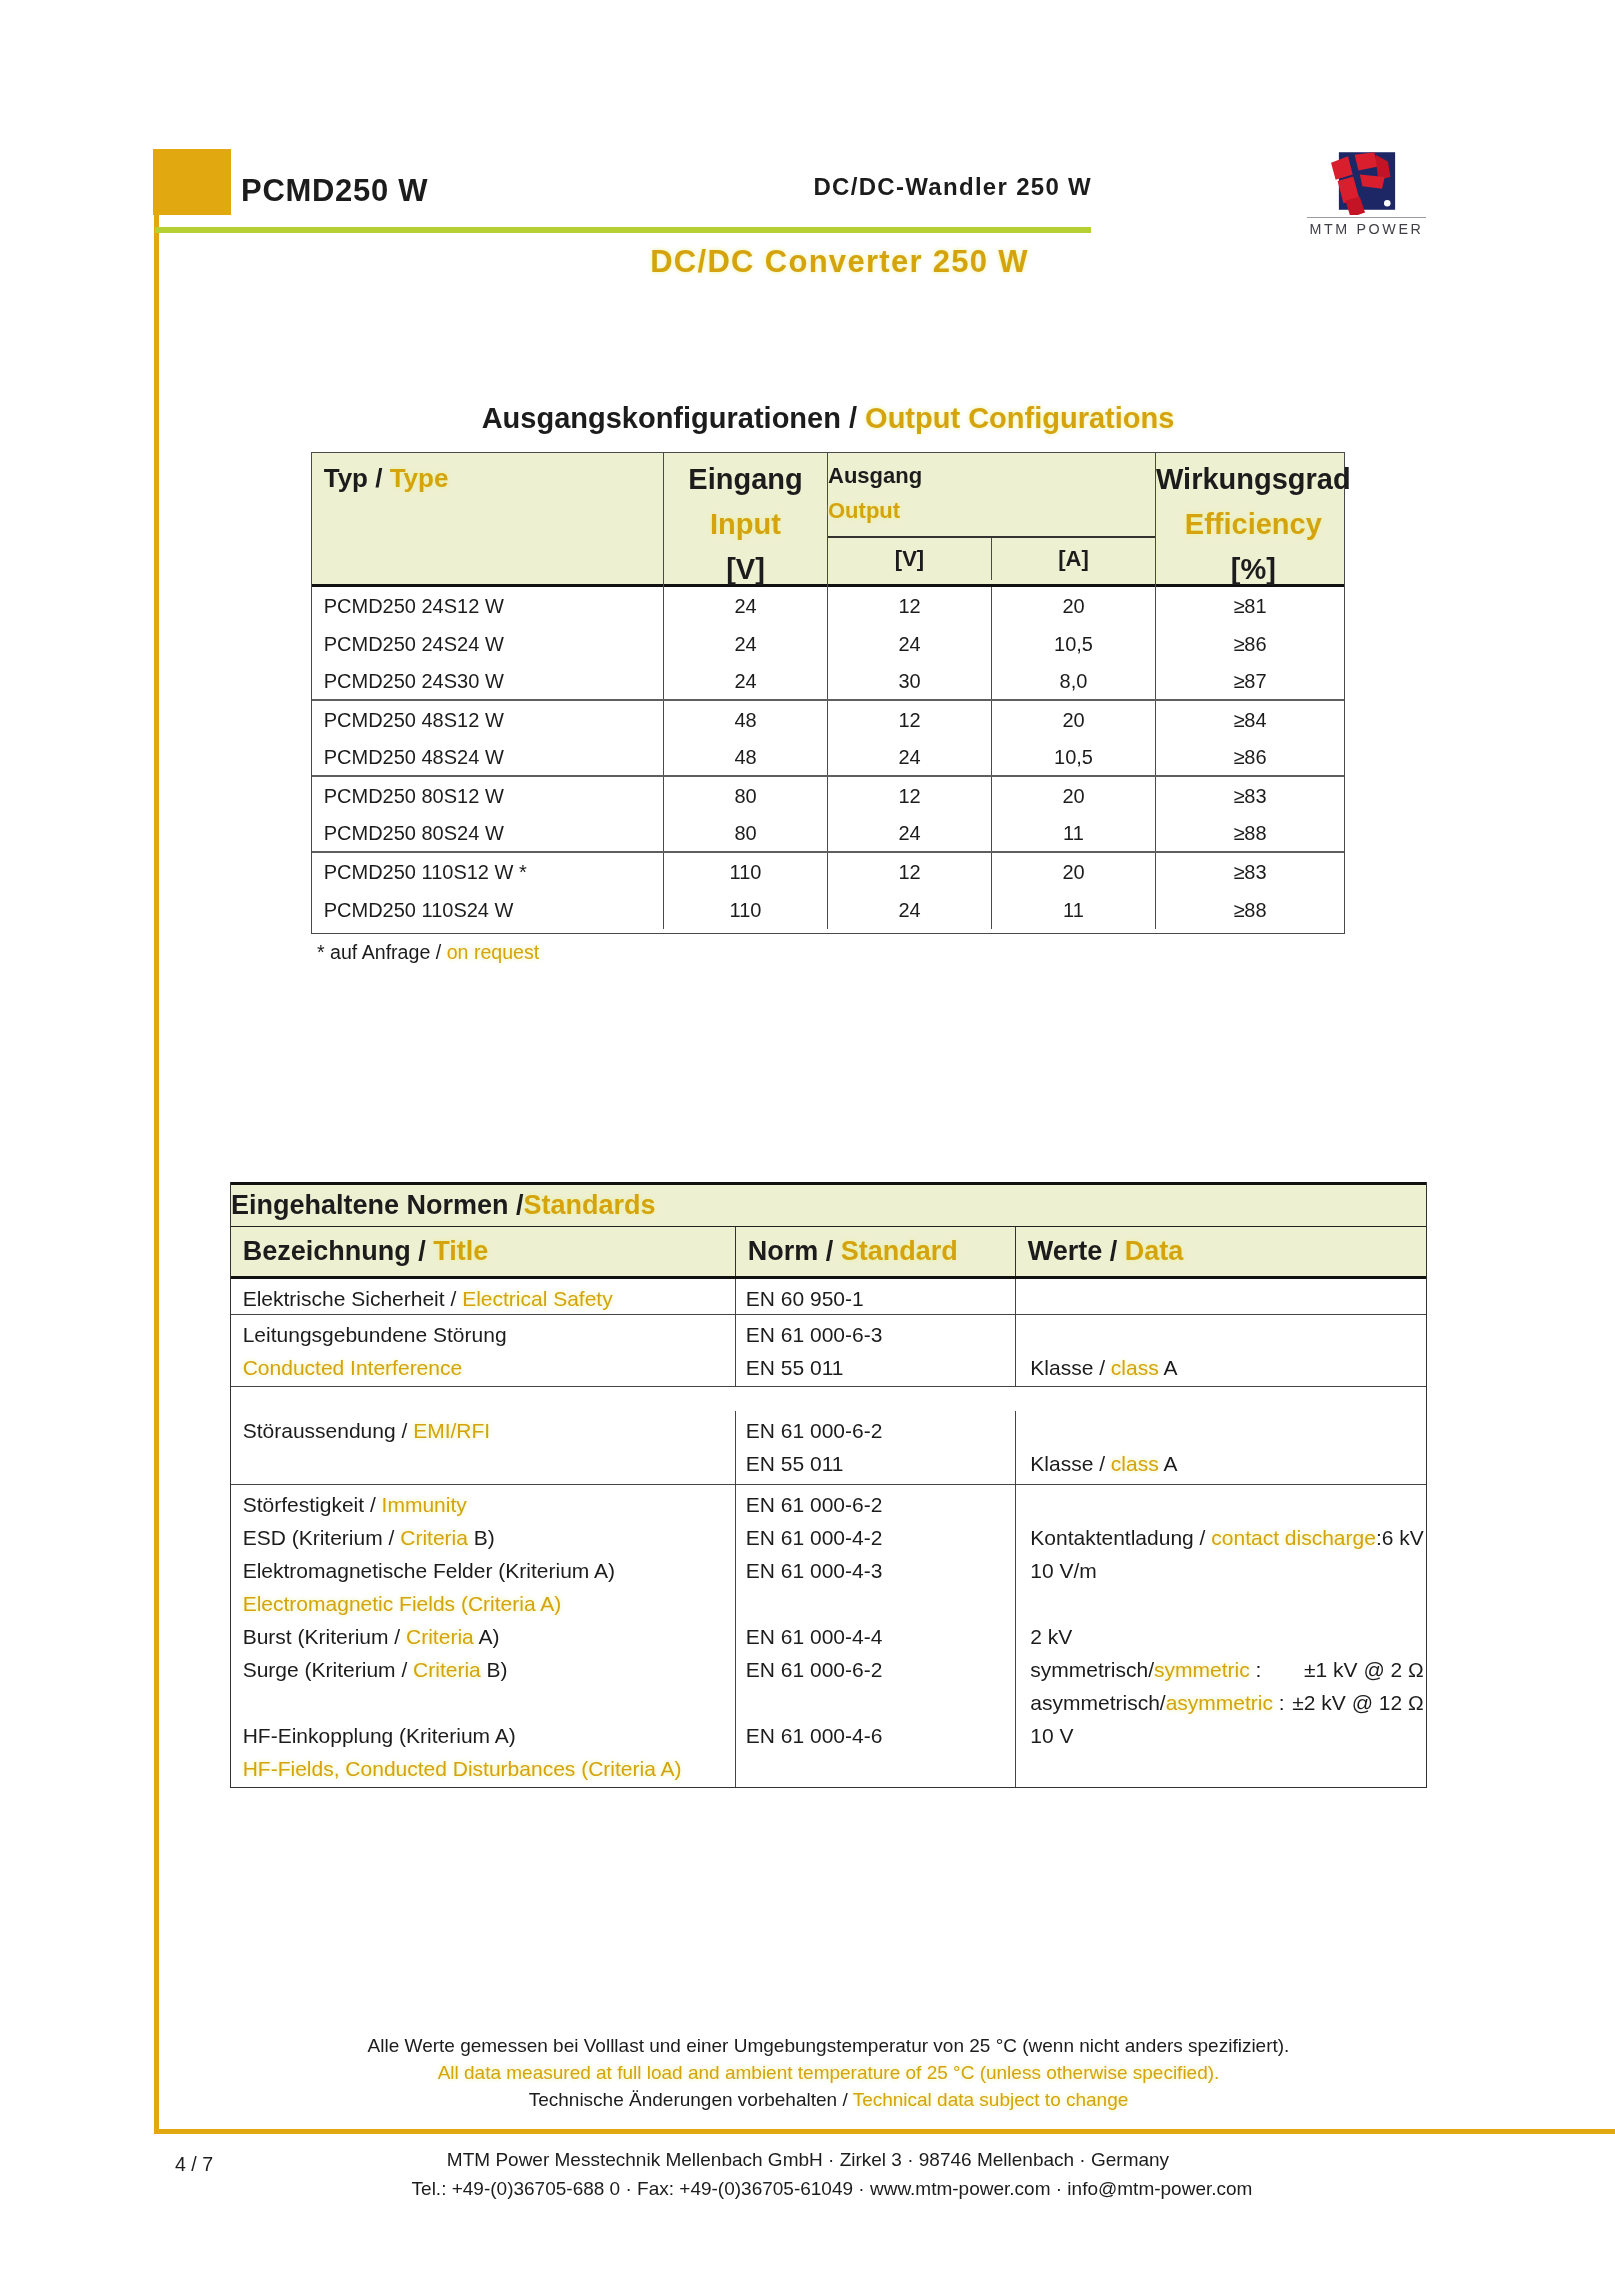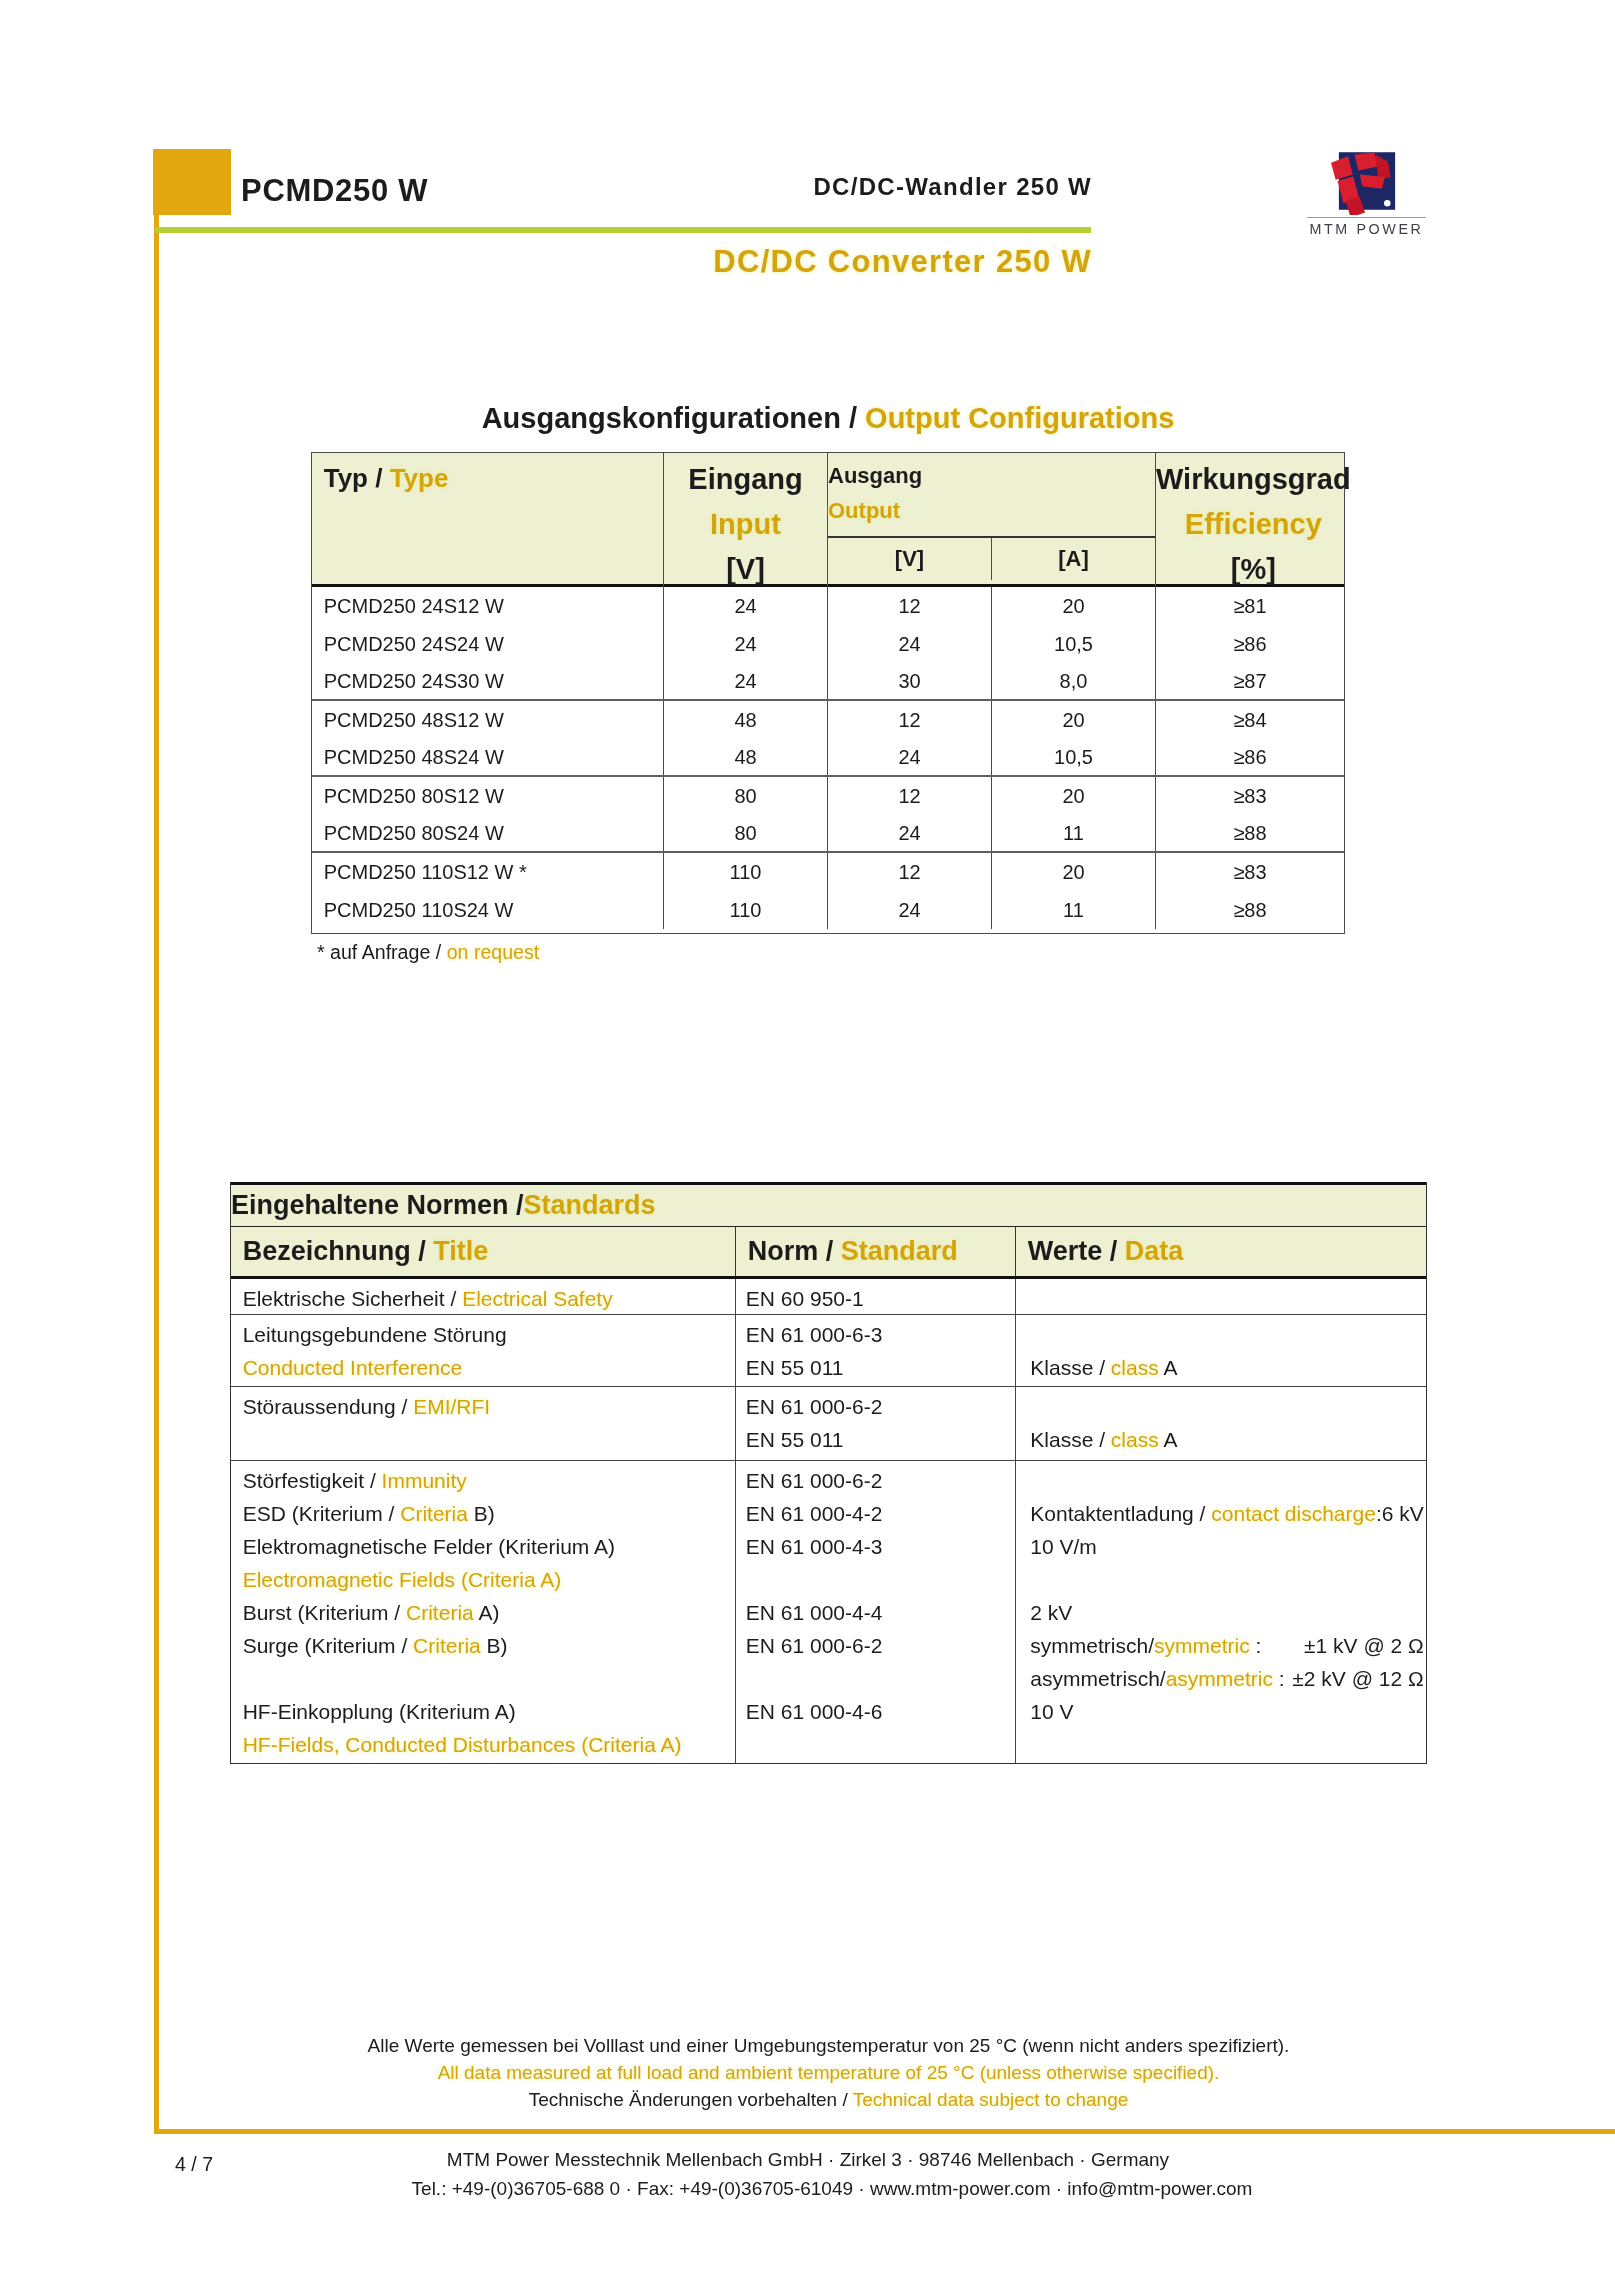--- a/index.html
+++ b/index.html
@@ -9,21 +9,21 @@
   .k{color:#1c1c1c;}
   .g{color:#d5a30e;text-shadow:0 0 4.6px rgba(234,242,148,.95);}
 
   
   #accent-square{left:153px;top:149px;width:78px;height:66px;background:#e2a80f;}
   #v-rule{left:154px;top:215px;width:4.6px;height:1916px;background:#e2a80f;}
   #h-rule-bottom{left:154px;top:2129px;width:1461px;height:5.2px;background:#e2a80f;}
   #product-title{left:241px;top:173px;font-size:31px;font-weight:bold;letter-spacing:0.7px;}
   #doc-title-de{left:587px;top:173px;width:505px;text-align:right;font-size:24px;font-weight:bold;letter-spacing:1.3px;}
   #lime-rule{left:155px;top:227px;width:936px;height:5.9px;background:#b6cf33;}
-  #doc-title-en{left:587px;top:244px;width:505px;text-align:right;font-size:31px;font-weight:bold;letter-spacing:1.3px;}
+  #doc-title-en{left:587px;top:244px;width:505px;text-align:center;font-size:31px;font-weight:bold;letter-spacing:1.3px;}
 
   
   #logo{left:1307px;top:147px;width:119px;height:91px;}
   #logo svg{position:absolute;left:19.6px;top:0;}
   #logo-rule{position:absolute;left:0;top:70px;width:119px;height:1.3px;background:#9a9aa0;}
   #logo-brand{position:absolute;left:0;top:74px;width:119px;text-align:center;
               font-size:14.3px;letter-spacing:2.6px;color:#3f3f47;}
 
   
   #t1-title{left:311px;top:402px;width:1034px;text-align:center;font-size:29px;font-weight:bold;}
@@ -262,21 +262,21 @@
           </div>
           <div class="t2c t2c3">
             <div class="t2line">
               <span>&nbsp;</span>
             </div>
             <div class="t2line">
               <span><span class="k">Klasse / </span><span class="g">class</span><span class="k"> A</span></span>
             </div>
           </div>
         </div>
-        <div class="t2row" style="height: 74px;">
+        <div class="t2row" style="height: 74px; margin-top: 24px;">
           <div class="t2c t2c1">
             <div class="t2line"><span class="k">Störaussendung / </span><span class="g">EMI/RFI</span></div>
             <div class="t2line">&nbsp;</div>
           </div>
           <div class="t2c t2c2">
             <div class="t2line">EN 61 000-6-2</div>
             <div class="t2line">EN 55 011</div>
           </div>
           <div class="t2c t2c3">
             <div class="t2line">

